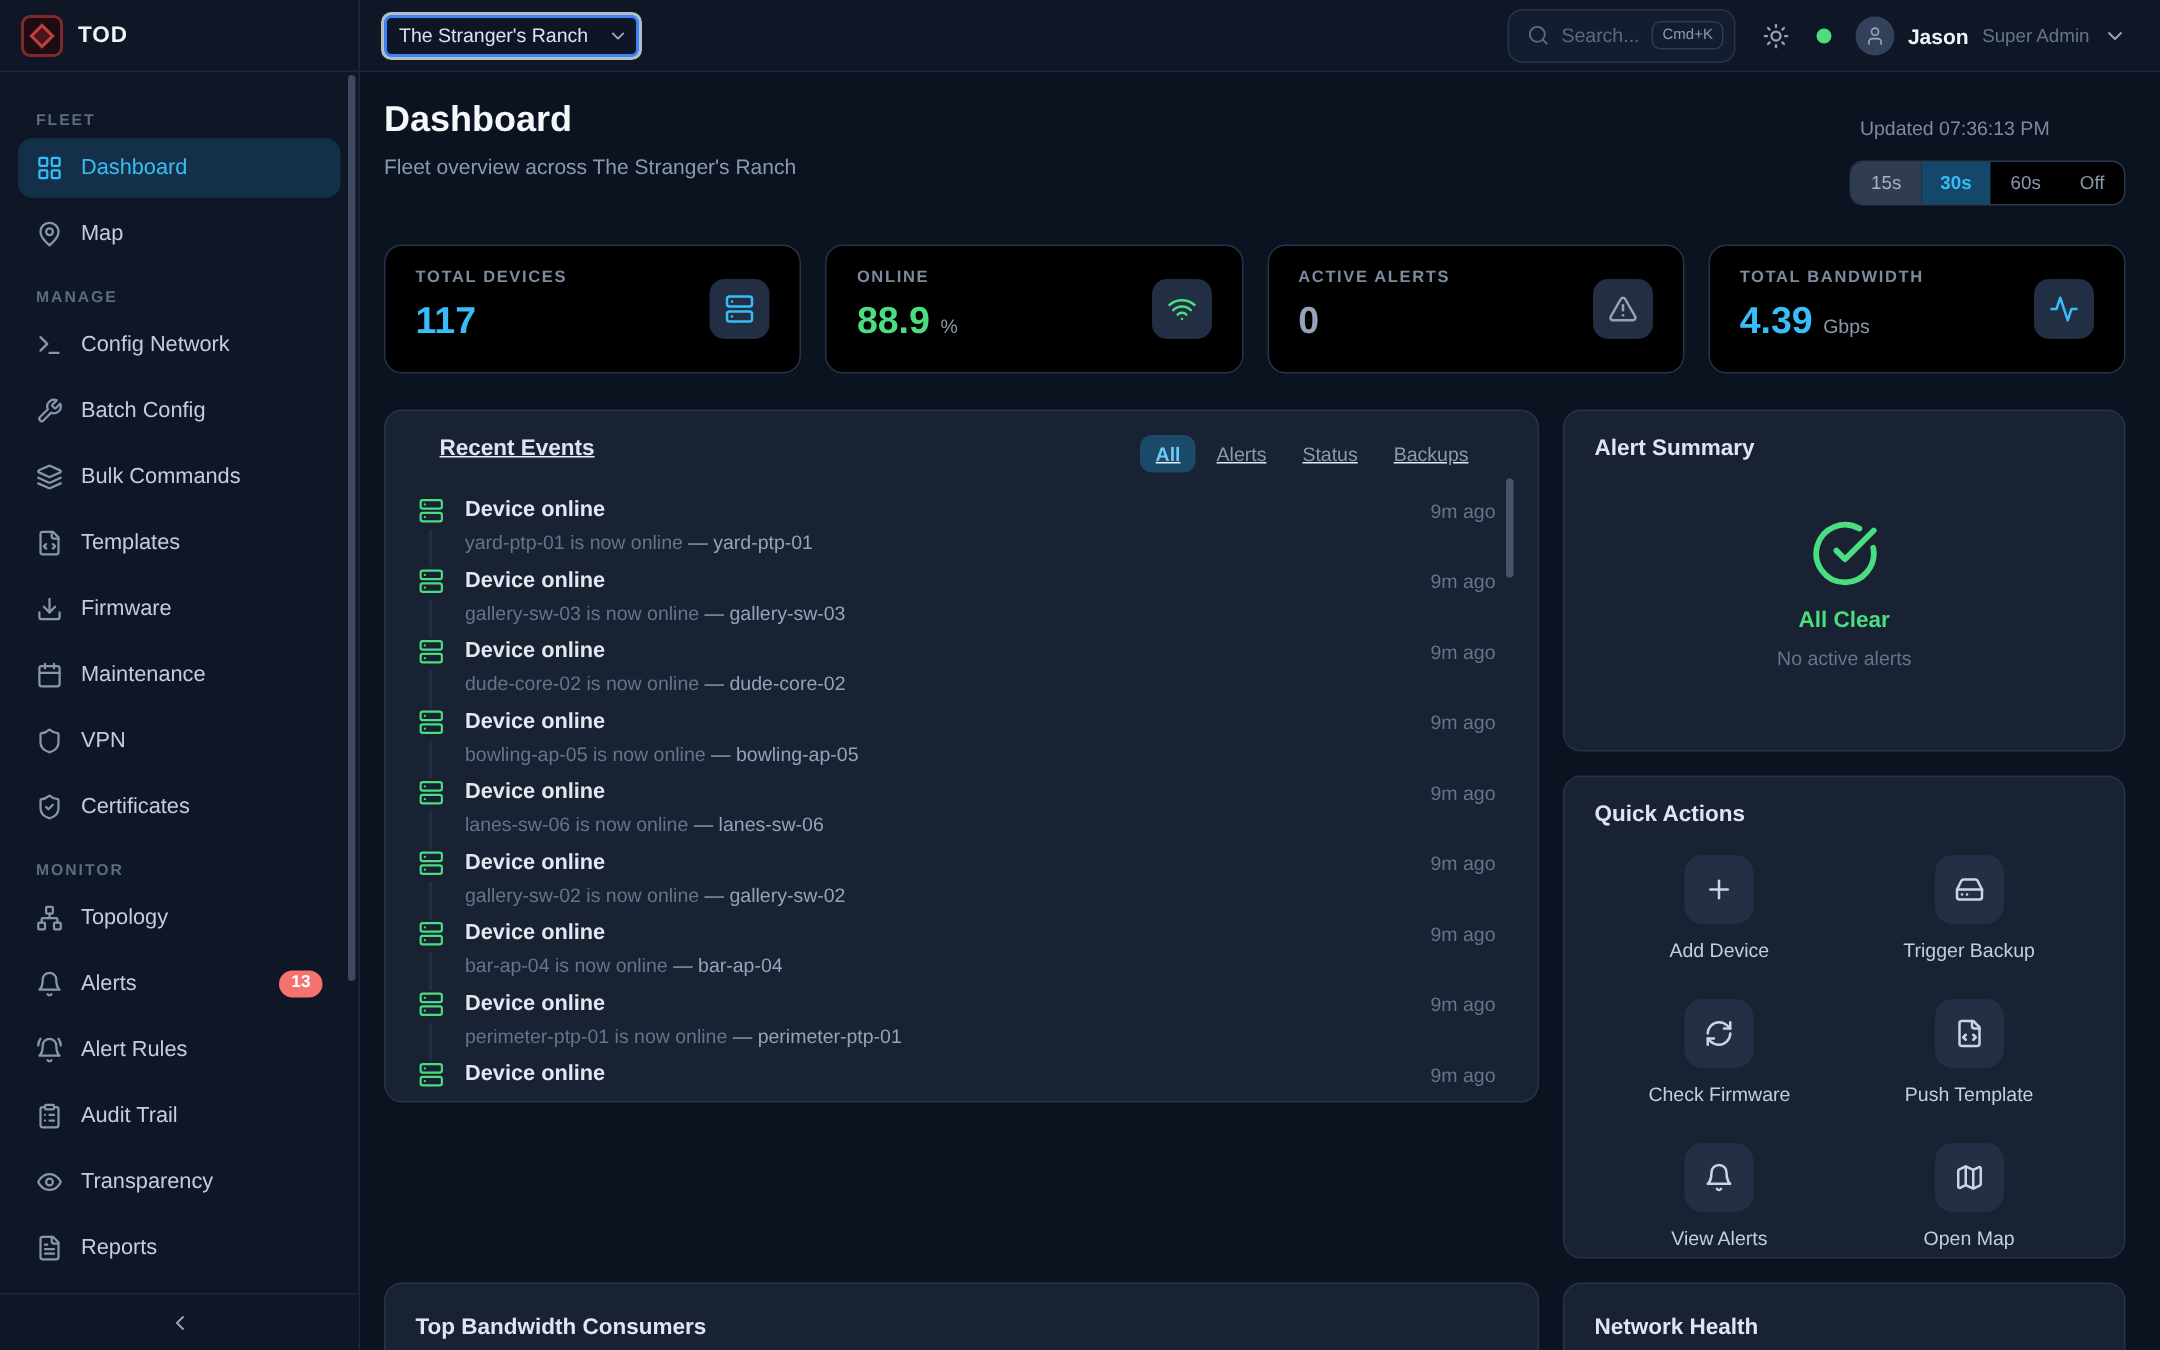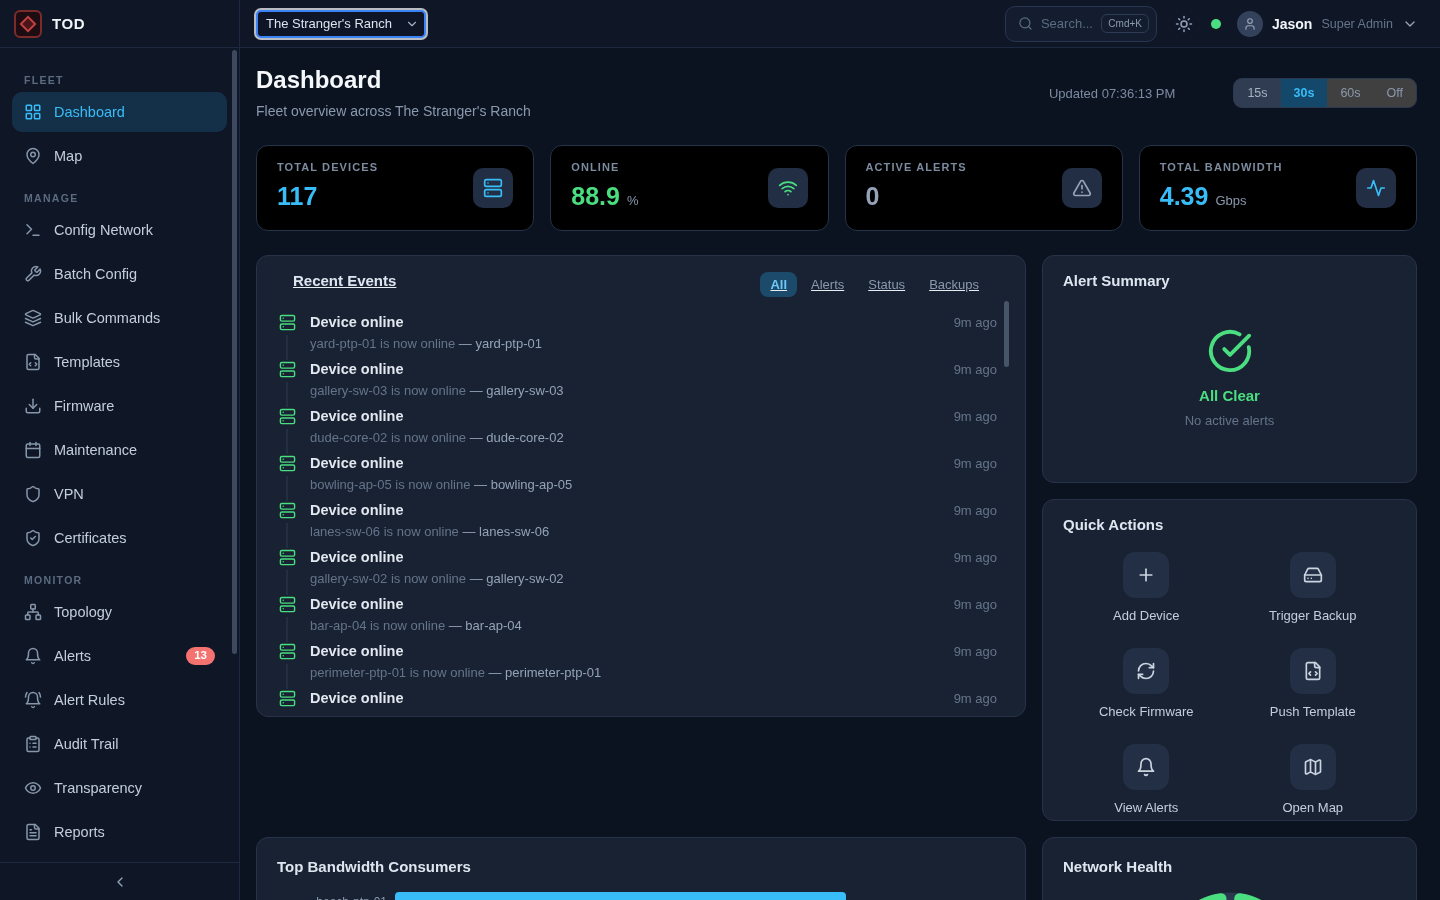--- a/index.html
+++ b/index.html
@@ -69,23 +69,23 @@
     color: #8696ab; cursor: pointer; background: #0f1726; }
   .sidebar-scrollthumb { position: absolute; top: 2px; right: 2px; width: 5px; height: 604px;
     background: #3c495e; border-radius: 3px; }
 
   
   .main { position: absolute; left: 240px; top: 48px; right: 0; bottom: 0;
     padding: 18px 23px 0 16px; overflow: hidden; }
   .page-head { display: flex; justify-content: space-between; align-items: flex-start; }
   .page-title { font-size: 24px; font-weight: 700; color: #f5f8fb; margin: 0; }
   .page-subtitle { margin-top: 9px; font-size: 14px; color: #8a99ad; }
-  .head-right { display: flex; align-items: center; gap: 14px; margin-top: 12px; }
+  .head-right { display: flex; align-items: center; gap: 14px; margin-top: 12px; flex-direction: column; }
   .updated { font-size: 13px; color: #7c8ba0; }
-  .segmented { display: flex; border: 1px solid #2a3850; border-radius: 9px; overflow: hidden; background: #404040; margin-left: 44px; }
+  .segmented { display: flex; border: 1px solid #2a3850; border-radius: 9px; overflow: hidden; background: #000000; margin-left: 44px; }
   .seg { padding: 7px 13px; font-size: 12.5px; color: #8a99ad; background: transparent; border: none;
     font-family: "Liberation Sans", sans-serif; cursor: pointer; }
   .seg:first-child { background: #303c52; color: #a5b2c2; }
   .seg.seg-active { background: #14486b; color: #38bdf8; font-weight: 700; }
 
   .stats-row { margin-top: 26px; display: grid; grid-template-columns: repeat(4, 1fr); gap: 16px; }
   .stat-card { background: #000000; border: 1px solid #263349; border-radius: 12px;
     padding: 15px 20px; display: flex; justify-content: space-between; height: 86px; }
   .stat-label { font-size: 11px; font-weight: 700; letter-spacing: 1.1px; color: #7c8ba0; }
   .stat-value-row { margin-top: 9px; display: flex; align-items: baseline; gap: 7px; }

